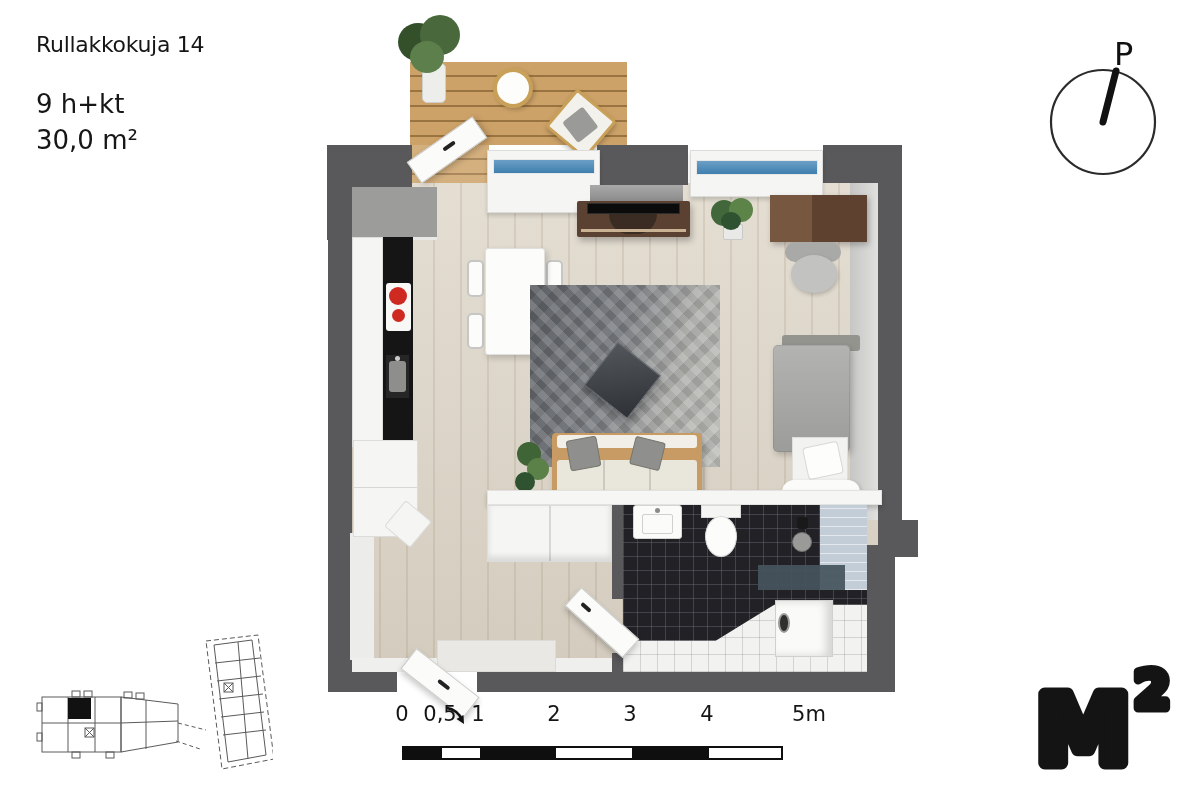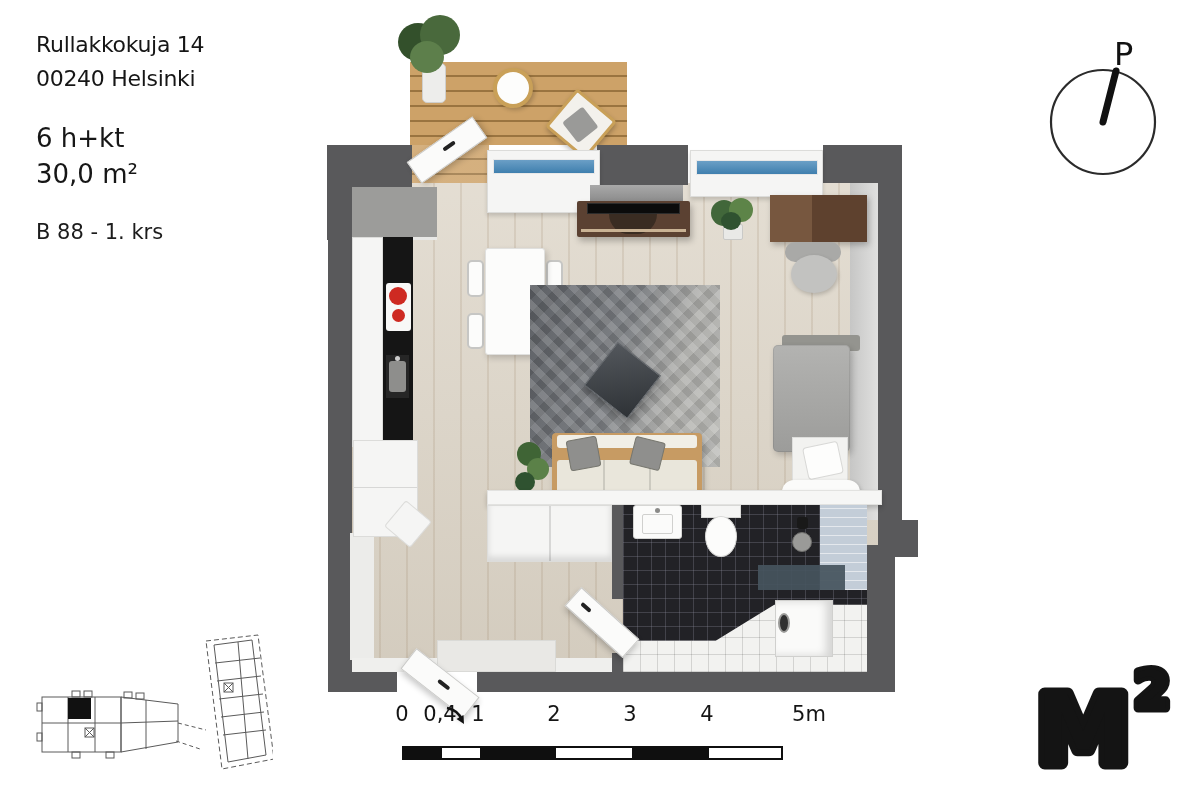--- a/index.html
+++ b/index.html
@@ -41,26 +41,24 @@
   .sb-bar{position:absolute;left:7px;top:44px;width:381px;height:14px;background:#fff;border:2px solid #0f0f0f}
   .sb-seg{position:absolute;top:0;height:100%;background:#0f0f0f}
 </style>
 </head>
 <body>
 
 <div class="sheet">
 
   <div class="info">
     <div class="addr">Rullakkokuja 14</div>
-    <div class="addr">00240 Helsinki</div>
     <div class="type">
-      <div>6 h+kt</div>
+      <div>9 h+kt</div>
       <div>30,0 m²</div>
     </div>
-    <div class="unit">B 88 - 1. krs</div>
   </div>
 
   <svg class="abs" style="left:1048px;top:25px" width="125" height="160" viewBox="0 0 125 160">
     <circle cx="55" cy="97" r="52" fill="none" stroke="#2b2b2b" stroke-width="2.2"></circle>
     <line x1="55" y1="97" x2="68" y2="46" stroke="#111" stroke-width="7" stroke-linecap="round"></line>
     <text x="66" y="40" font-size="32" fill="#111">P</text>
   </svg>
 
   <div class="plan">
 
@@ -251,21 +249,21 @@
         <line x1="195" y1="102" x2="238" y2="97"></line>
         <rect x="196" y="50" width="9" height="9"></rect>
         <line x1="196" y1="50" x2="205" y2="59"></line>
           <line x1="205" y1="50" x2="196" y2="59"></line>
       </g>
     </g>
   </svg>
 
   <div class="scalebar">
     <span class="sb-label" style="left:7px">0</span>
-    <span class="sb-label" style="left:45px">0,4</span>
+    <span class="sb-label" style="left:45px">0,5</span>
     <span class="sb-label" style="left:83px">1</span>
     <span class="sb-label" style="left:159px">2</span>
     <span class="sb-label" style="left:235px">3</span>
     <span class="sb-label" style="left:312px">4</span>
     <span class="sb-label" style="left:414px">5m</span>
     <div class="sb-bar">
       <span class="sb-seg" style="left:0;width:38px"></span>
       <span class="sb-seg" style="left:76px;width:76px"></span>
       <span class="sb-seg" style="left:228px;width:77px"></span>
     </div>

